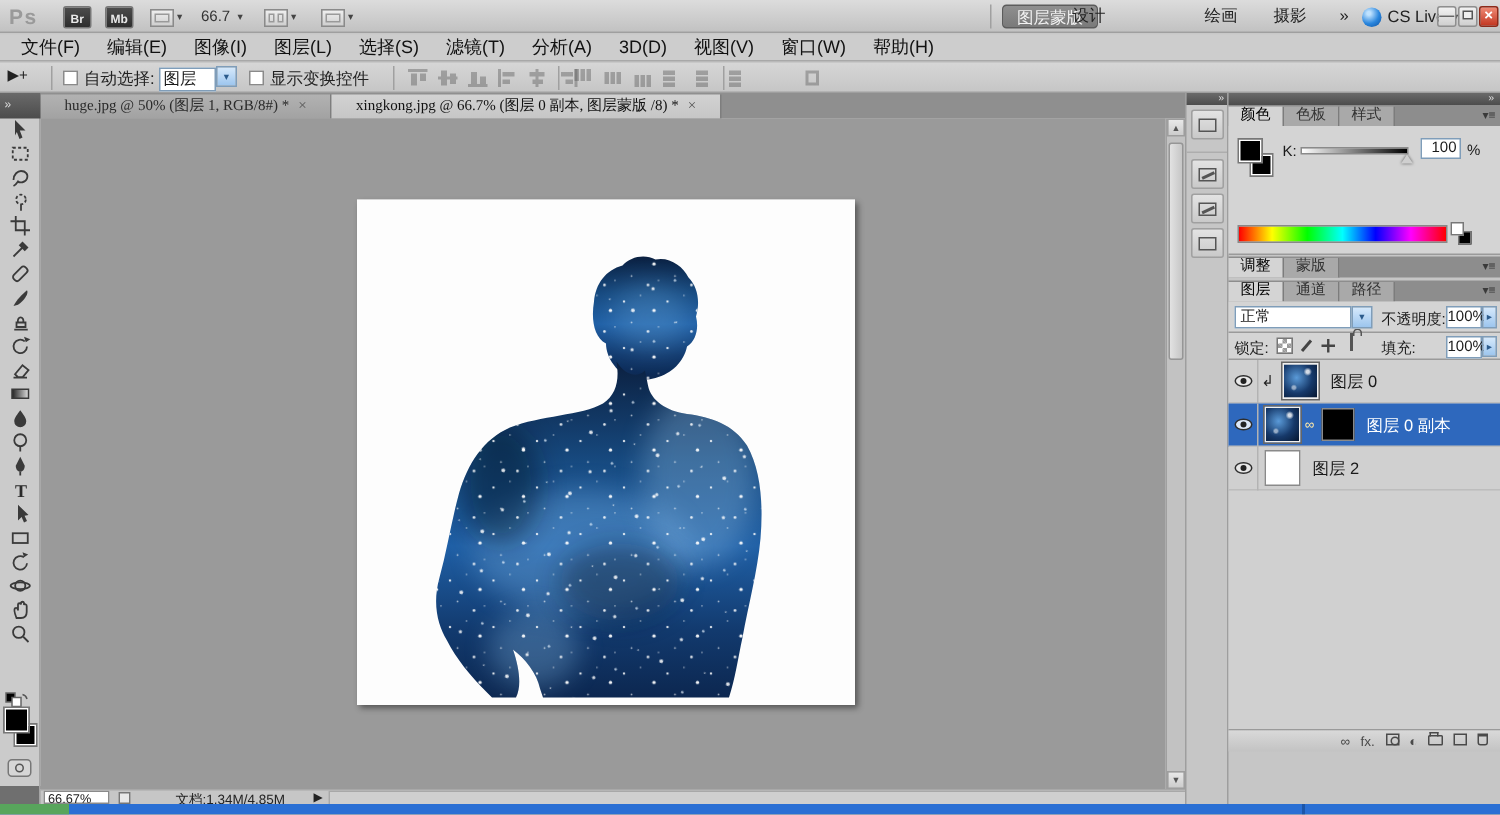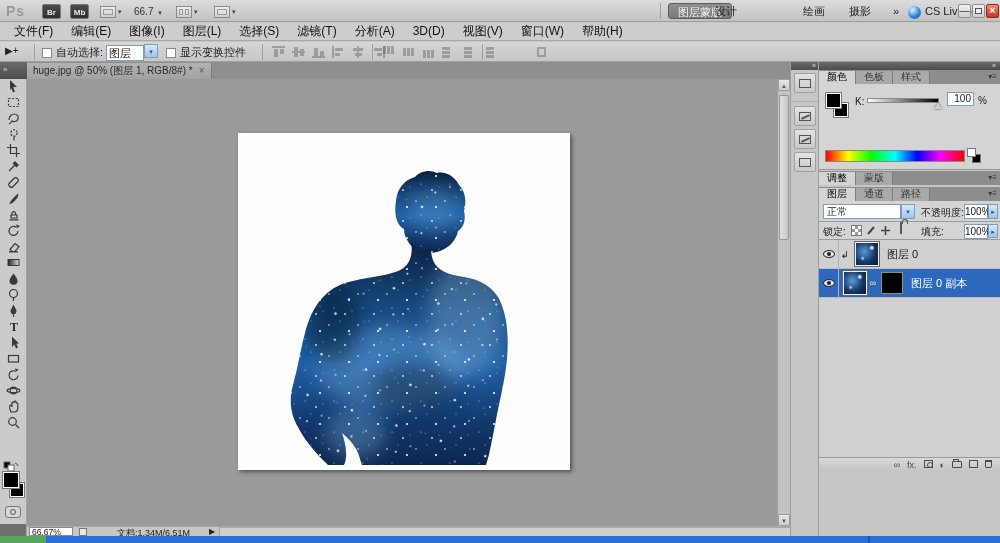--- a/index.html
+++ b/index.html
@@ -45,21 +45,21 @@
   .swmini { left:3px; top:399px; }
   .fgswatch { left:3px; top:410px; width:16px; height:16px; background:#000; border:1px solid #fff; outline:1px solid #777; z-index:2; }
   .bgswatch { left:10px; top:421px; width:14px; height:14px; background:#000; border:1px solid #fff; outline:1px solid #777; z-index:1; }
   .qmask { left:5px; top:444px; width:16px; height:12px; border:1px solid #777; border-radius:3px; background:#d6d6d6; display:flex; align-items:center; justify-content:center; }
   .qmask i { width:6px; height:6px; border:1px solid #555; border-radius:50%; }
   .toolfootbar { left:0; top:524px; width:27px; height:12px; background:#6f6f6f; position:absolute; border-right:1px solid #a5a5a5; }
 
   
   #tabcorner { left:0; top:62px; width:27px; height:17px; background:linear-gradient(#6a6a6a,#4c4c4c); color:#ddd; font-size:8px; line-height:16px; padding-left:3px; position:absolute; z-index:5; }
   #tabbar { left:27px; top:62px; width:763px; height:17px; background:#8f8f8f; display:flex; align-items:flex-end; position:absolute; }
-  .doctab { height:16px; line-height:15px; padding:0 6px; font-size:10px; color:#2a2a2a; background:linear-gradient(#b2b2b2,#a2a2a2); border-right:1px solid #7e7e7e; white-space:nowrap; }
+  .doctab { height:16px; line-height:15px; padding:0 16px; font-size:10px; color:#2a2a2a; background:linear-gradient(#b2b2b2,#a2a2a2); border-right:1px solid #7e7e7e; white-space:nowrap;font-family:Liberation Serif, serif; }
   .doctab.active { background:linear-gradient(#d2d2d2,#c6c6c6); color:#111; }
   .tclose { margin-left:6px; color:#555; font-size:10px; }
 
   
   #canvas { left:27px; top:79px; width:750px; height:447px; background:#9a9a9a; position:absolute; overflow:hidden; }
   #docwin { left:211px; top:54px; width:332px; height:337px; background:#fdfdfd; box-shadow:2px 2px 4px rgba(0,0,0,.45); position:absolute; }
   #vscroll { left:777px; top:79px; width:13px; height:447px; background:#c2c2c2; border-left:1px solid #a0a0a0; position:absolute; font-size:6px; color:#555; text-align:center; }
   #vscroll .varr { height:12px; line-height:12px; border:1px solid #9e9e9e; background:linear-gradient(#e8e8e8,#cccccc); }
   #vscroll .vthumb { position:absolute; left:1px; width:10px; top:16px; height:145px; background:linear-gradient(90deg,#e2e2e2,#c6c6c6); border:1px solid #969696; border-radius:2px; }
   #vscroll .varr.bottom { position:absolute; bottom:0; left:0; right:0; }
@@ -359,20 +359,23 @@
   <div class="qmask abs">
       <i></i>
     </div>
 </div>
 <div class="toolfootbar"></div>
 
 <div id="tabcorner">»</div>
 <div id="tabbar">
   <div class="doctab">
     <span>huge.jpg @ 50% (图层 1, RGB/8#) *</span><span class="tclose">×</span>
+  </div>
+  <div class="doctab active">
+    <span>xingkong.jpg @ 66.7% (图层 0 副本, 图层蒙版 /8) *</span><span class="tclose">×</span>
   </div>
 </div>
 
 <div id="canvas">
   <div id="docwin">
     <svg width="332" height="337" viewBox="0 0 332 337">
       <defs>
         <linearGradient id="bodyg" x1="0" y1="0" x2="0" y2="1">
           <stop offset="0" stop-color="#0b2040"></stop>
           <stop offset="0.3" stop-color="#174a80"></stop>
@@ -420,21 +423,21 @@
 </div>
 <div id="vscroll">
   <div class="varr">▲</div>
   <div class="vthumb"></div>
   <div class="varr bottom">▼</div>
 </div>
 
 <div id="statusbar">
   <div class="zoombox abs">66.67%</div>
   <div class="pageico abs"></div>
-  <div class="docinfo abs">文档:1.34M/6.51M</div>
+  <div class="docinfo abs">文档:1.34M/4.85M</div>
   <div class="statarrow abs">▶</div>
   <div id="hscroll"></div>
 </div>
 
 <div id="middock">
   <div class="dhead">»</div>
   <div class="dockico">
       <i></i>
     </div>
   <div class="dockgap"></div>
@@ -518,20 +521,27 @@
     </div>
     <div class="lrow selected">
       <div class="eyecell">
           <div class="eye"></div>
         </div>
       <div class="thumb galaxy"></div>
       <div class="linkico">∞</div>
       <div class="thumb mask"></div>
       <div class="lname">图层 0 副本</div>
     </div>
+    <div class="lrow">
+      <div class="eyecell">
+          <div class="eye"></div>
+        </div>
+      <div class="thumb white"></div>
+      <div class="lname">图层 2</div>
+    </div>
   </div>
   <div id="layerempty"></div>
   <div id="layerfoot">
     <span class="fico">∞</span>
     <span class="fico" style="">fx.</span>
     <span class="fico"><span class="sq circ"></span></span>
     <span class="fico">◐</span>
     <span class="fico"><span class="folder"></span></span>
     <span class="fico"><span class="sq"></span></span>
     <span class="fico"><span class="trash"></span></span>

